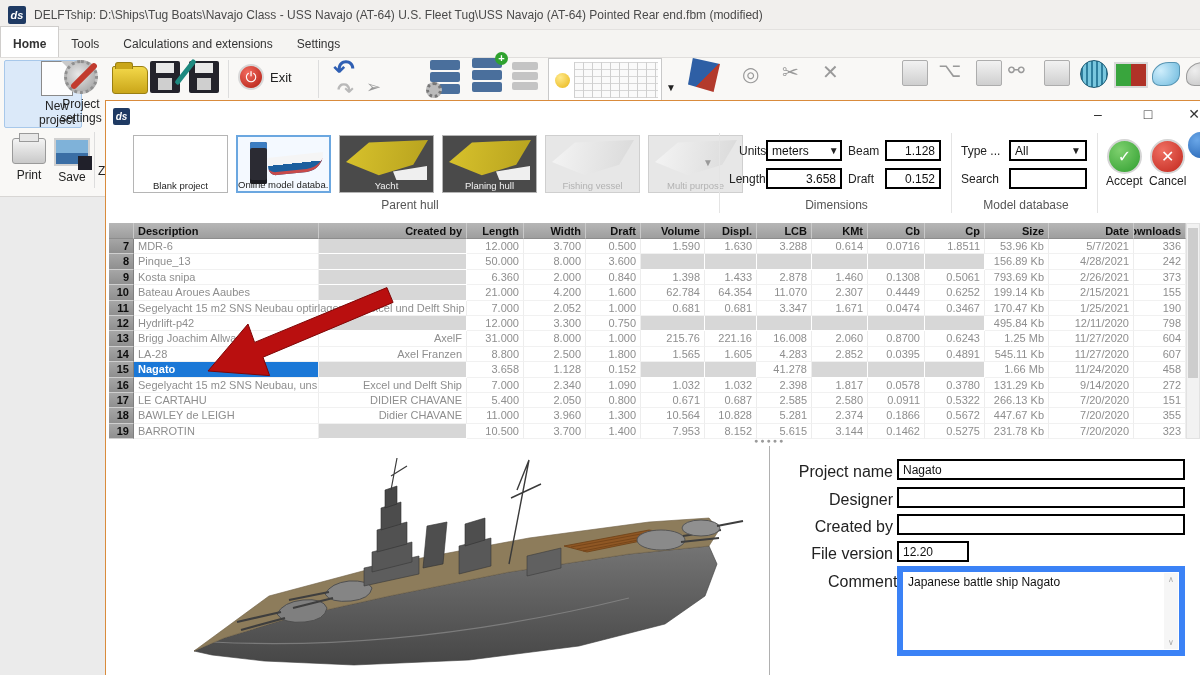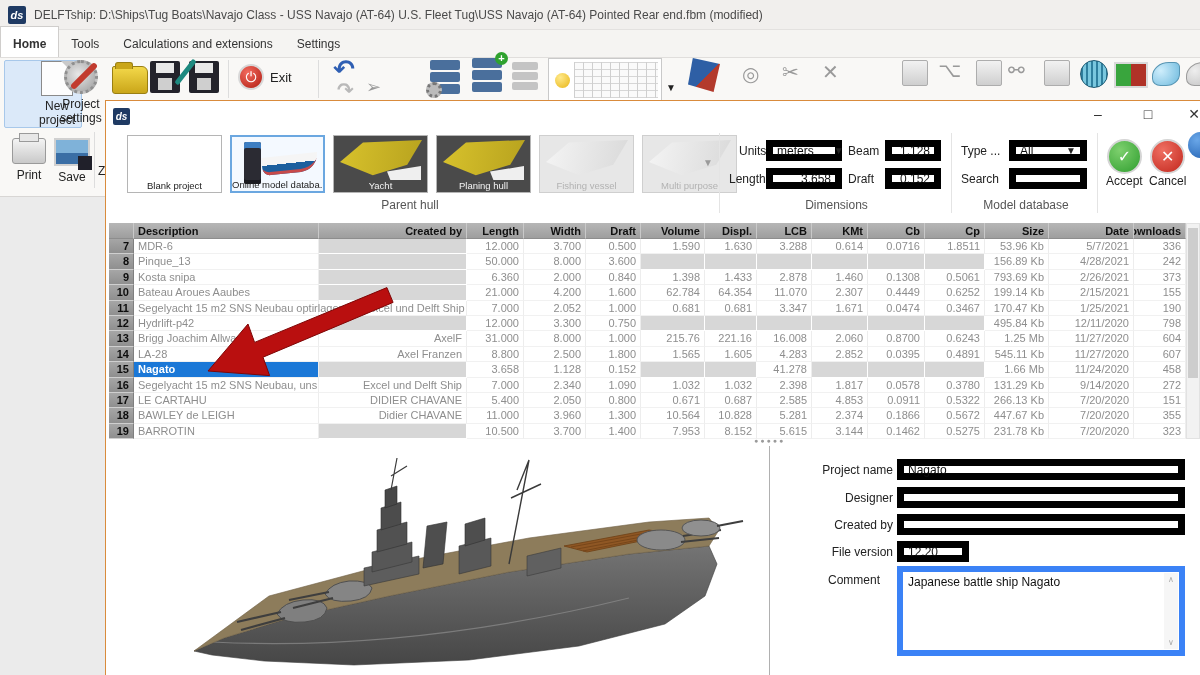--- a/index.html
+++ b/index.html
@@ -65,39 +65,39 @@
   .printer:before{content:"";position:absolute;left:6px;top:-6px;width:18px;height:7px;background:#e7e7e7;border:1px solid #9a9a9a;}
   .saveimg{width:32px;height:24px;background:linear-gradient(#7fb2d9 55%,#3a6ea5 55%);border:2px solid #d0d0d0;position:relative;top:6px;}
   .saveimg:after{content:"";position:absolute;right:-4px;bottom:-6px;width:14px;height:14px;background:#20202a;}
   
   .dialog{left:105px;top:100px;width:1095px;height:575px;background:#fff;z-index:10;
           border-top:1px solid #d98b3c;border-left:1px solid #d98b3c;}
   .dlglogo{left:7px;top:7px;width:17px;height:17px;background:#1f3a63;color:#fff;font-style:italic;font-weight:bold;
            font-size:10px;display:flex;align-items:center;justify-content:center;border-radius:2px;}
   .winbtn{top:2px;width:30px;height:22px;display:flex;align-items:center;justify-content:center;
           font-size:14px;color:#333;}
-  .tstrip{left:13px;top:34px;display:flex;gap:8px;padding-left:8px;}
+  .tstrip{left:19px;top:34px;display:flex;gap:8px;padding-left:8px;}
   .thumb{width:95px;height:58px;border:1px solid #b5b5b5;background:#fff;position:relative;box-sizing:border-box;overflow:hidden;}
   .thumb.selected{border:2px solid #6ba7e0;background:#f4f9ff;}
   .thumb.dark{background:#4a4a4a;}
   .thumb.disabled{background:#e7e7e7;border-color:#cfcfcf;}
   .tlabel{position:absolute;left:0;right:0;bottom:1px;text-align:center;font-size:9.5px;color:#222;white-space:nowrap;}
   .thumb.dark .tlabel{color:#f2f2f2;}
   .thumb.disabled .tlabel{color:#b2b2b2;}
   .hullshape{position:absolute;left:6px;top:4px;width:82px;height:40px;background:linear-gradient(100deg,#d8c22c,#b7a21e);
              clip-path:polygon(0 55%,28% 6%,100% 0,82% 62%,40% 88%);}
   .hullshape.faint{background:linear-gradient(100deg,#f4f4f4,#d9d9d9);}
   .wake{position:absolute;right:6px;bottom:12px;width:34px;height:14px;background:#efefef;clip-path:polygon(0 40%,100% 0,100% 100%,10% 100%);}
   .srv{position:absolute;left:12px;top:5px;width:17px;height:42px;background:#2b2b33;border-radius:2px;
        box-shadow:inset 0 6px 0 #3d7ec2, inset 0 -4px 0 #1a1a20;}
   .boat{position:absolute;left:30px;top:18px;width:56px;height:18px;border-radius:0 0 24px 10px;
         background:linear-gradient(#f5f5f5 45%,#1c5f9e 45%);transform:rotate(-6deg);box-shadow:0 -6px 0 -3px #c84a4a inset;}
   .grouplbl{position:absolute;font-size:12px;color:#555;text-align:center;}
   .ctl-label{position:absolute;font-size:12px;color:#222;}
-  .field{position:absolute;border:7px solid #000000;background:#fff;font-size:12px;color:#111;
+  .field{position:absolute;border:2px solid #000000;background:#fff;font-size:12px;color:#111;
          display:flex;align-items:center;box-sizing:border-box;padding:0 4px;gap:20px;}
   .field.num{justify-content:flex-end;}
   .dd{justify-content:space-between;}
   .roundbtn{position:absolute;display:flex;flex-direction:column;align-items:center;font-size:12px;color:#222;}
   .circ{width:31px;height:31px;border-radius:50%;display:flex;align-items:center;justify-content:center;
         color:#fff;font-size:16px;font-weight:bold;border:2px solid #d5d5d5;box-sizing:content-box;}
   .circ.green{background:radial-gradient(circle at 35% 30%,#7ed06e,#2f9e2f);}
   .circ.red{background:radial-gradient(circle at 35% 30%,#ef6f62,#c2271d);}
   .helpcirc{left:1188px;top:132px;width:26px;height:26px;border-radius:50%;background:radial-gradient(circle at 35% 30%,#6aa7e8,#1f5fb0);z-index:11;}
   
@@ -114,21 +114,21 @@
   .tcell.c0{background:linear-gradient(#a6a6a6,#8f8f8f);color:#0d0d0d;font-weight:bold;border-right:1px solid #7f7f7f;border-bottom:1px solid #cfcfcf;}
   .tcell.c1{position:relative;z-index:2;overflow:visible;}
   .tcell.empty{background:#d7d7d7;border-right:1px solid #fff;border-bottom:1px solid #fff;}
   .tcell.sel{background:#1b78d7;color:#fff;font-weight:bold;}
   .vscroll{left:1080px;top:122px;width:14px;height:216px;background:#f2f2f2;border:1px solid #e2e2e2;box-sizing:border-box;}
   .vthumb{position:absolute;left:1px;top:4px;width:10px;height:150px;background:#cdcdcd;}
   .splitdots{left:648px;top:336px;width:40px;font-size:7px;color:#9a9a9a;letter-spacing:2px;z-index:3;}
   
   .view3d{left:3px;top:345px;width:660px;height:230px;background:#fff;border-right:1px solid #b0b0b0;overflow:hidden;}
   .formpane{left:664px;top:345px;width:431px;height:230px;background:#fff;}
-  .flabel{position:absolute;font-size:12px;color:#222;text-align:right;width:120px;}
+  .flabel{position:absolute;font-size:16px;color:#222;text-align:right;width:120px;}
   .arrowsvg{left:200px;top:285px;z-index:30;}
   .ta{position:absolute;border:6px solid #3b82f6;background:#fff;font-size:12px;color:#111;box-sizing:border-box;
       padding:3px 18px 3px 5px;}
   .tascroll{position:absolute;right:1px;top:1px;bottom:1px;width:14px;background:#f6f6f6;
             display:flex;flex-direction:column;justify-content:space-between;align-items:center;color:#a9a9a9;font-size:8px;padding:2px 0;box-sizing:border-box;}
 </style>
 </head>
 <body>
 
 <div class="abs titlebar">
@@ -479,21 +479,21 @@
         <div class="trow">
           <div class="tcell c0">17</div>
           <div class="tcell c1">LE CARTAHU</div>
           <div class="tcell c2">DIDIER CHAVANE</div>
           <div class="tcell c3">5.400</div>
           <div class="tcell c4">2.050</div>
           <div class="tcell c5">0.800</div>
           <div class="tcell c6">0.671</div>
           <div class="tcell c7">0.687</div>
           <div class="tcell c8">2.585</div>
-          <div class="tcell c9">4.853</div>
+          <div class="tcell c9">2.580</div>
           <div class="tcell c10">0.0911</div>
           <div class="tcell c11">0.5322</div>
           <div class="tcell c12">266.13 Kb</div>
           <div class="tcell c13">7/20/2020</div>
           <div class="tcell c14">151</div>
         </div>
         <div class="trow">
           <div class="tcell c0">18</div>
           <div class="tcell c1">BAWLEY de LEIGH</div>
           <div class="tcell c2">Didier CHAVANE</div>

